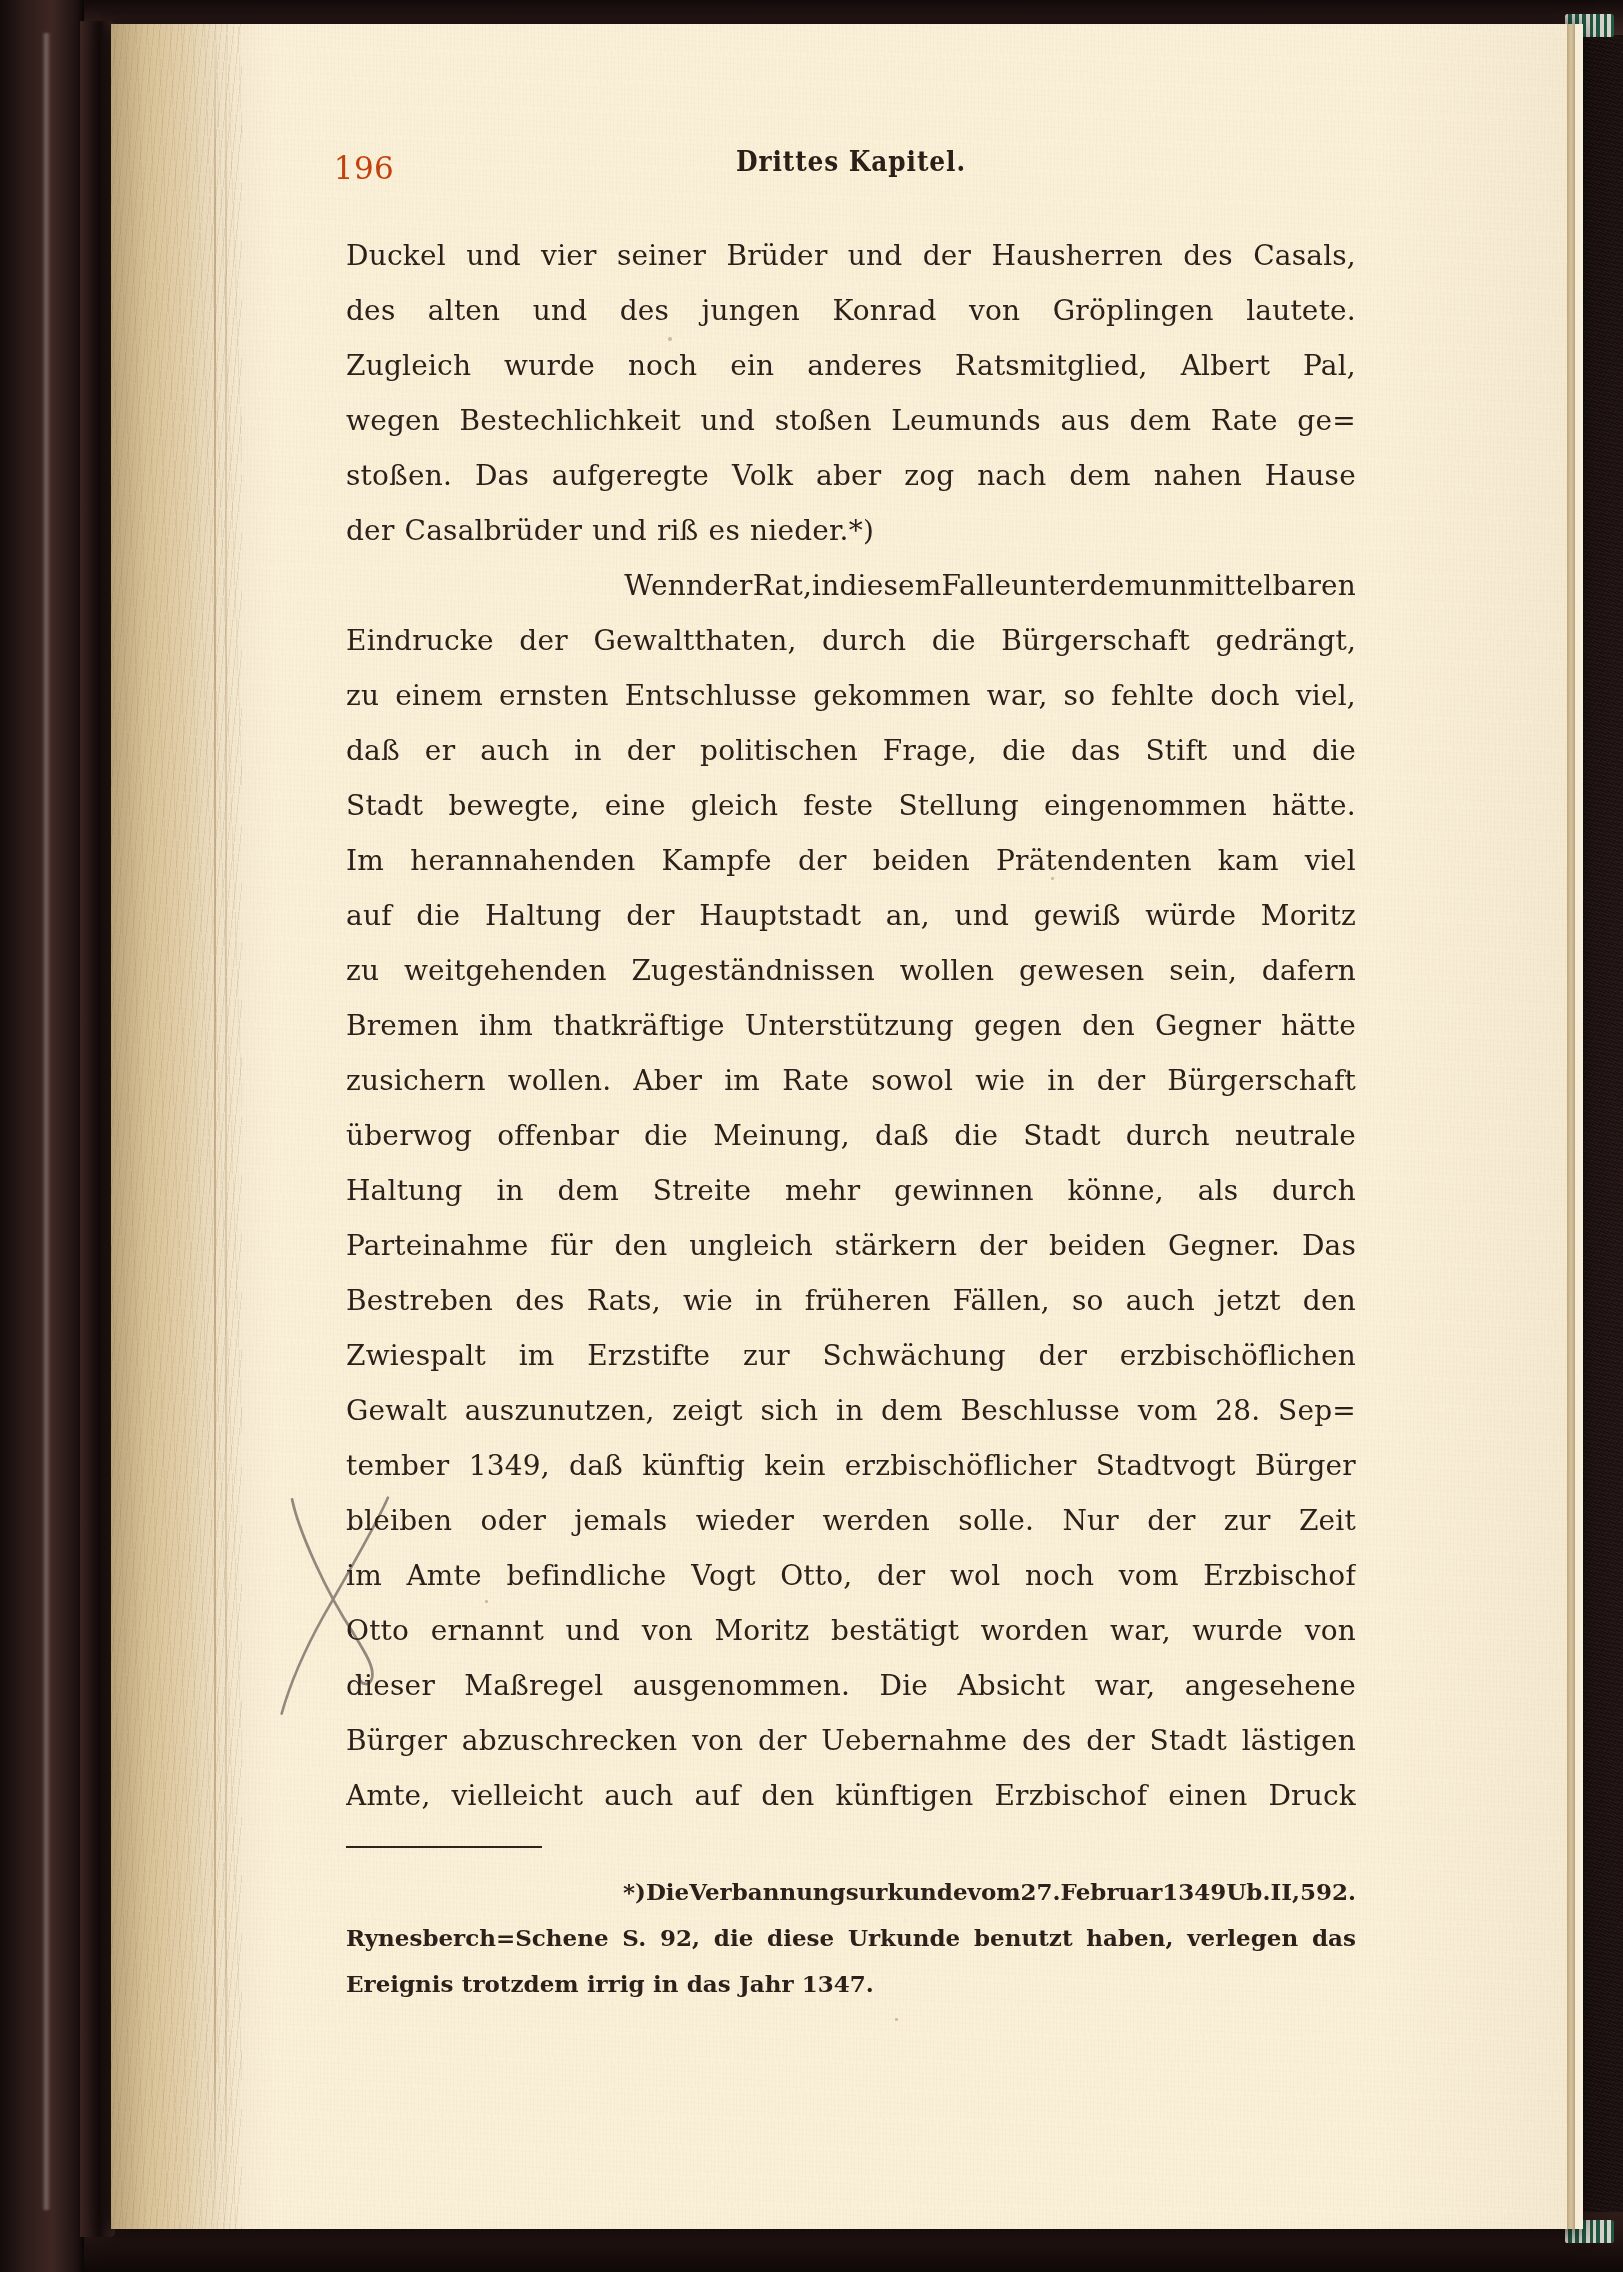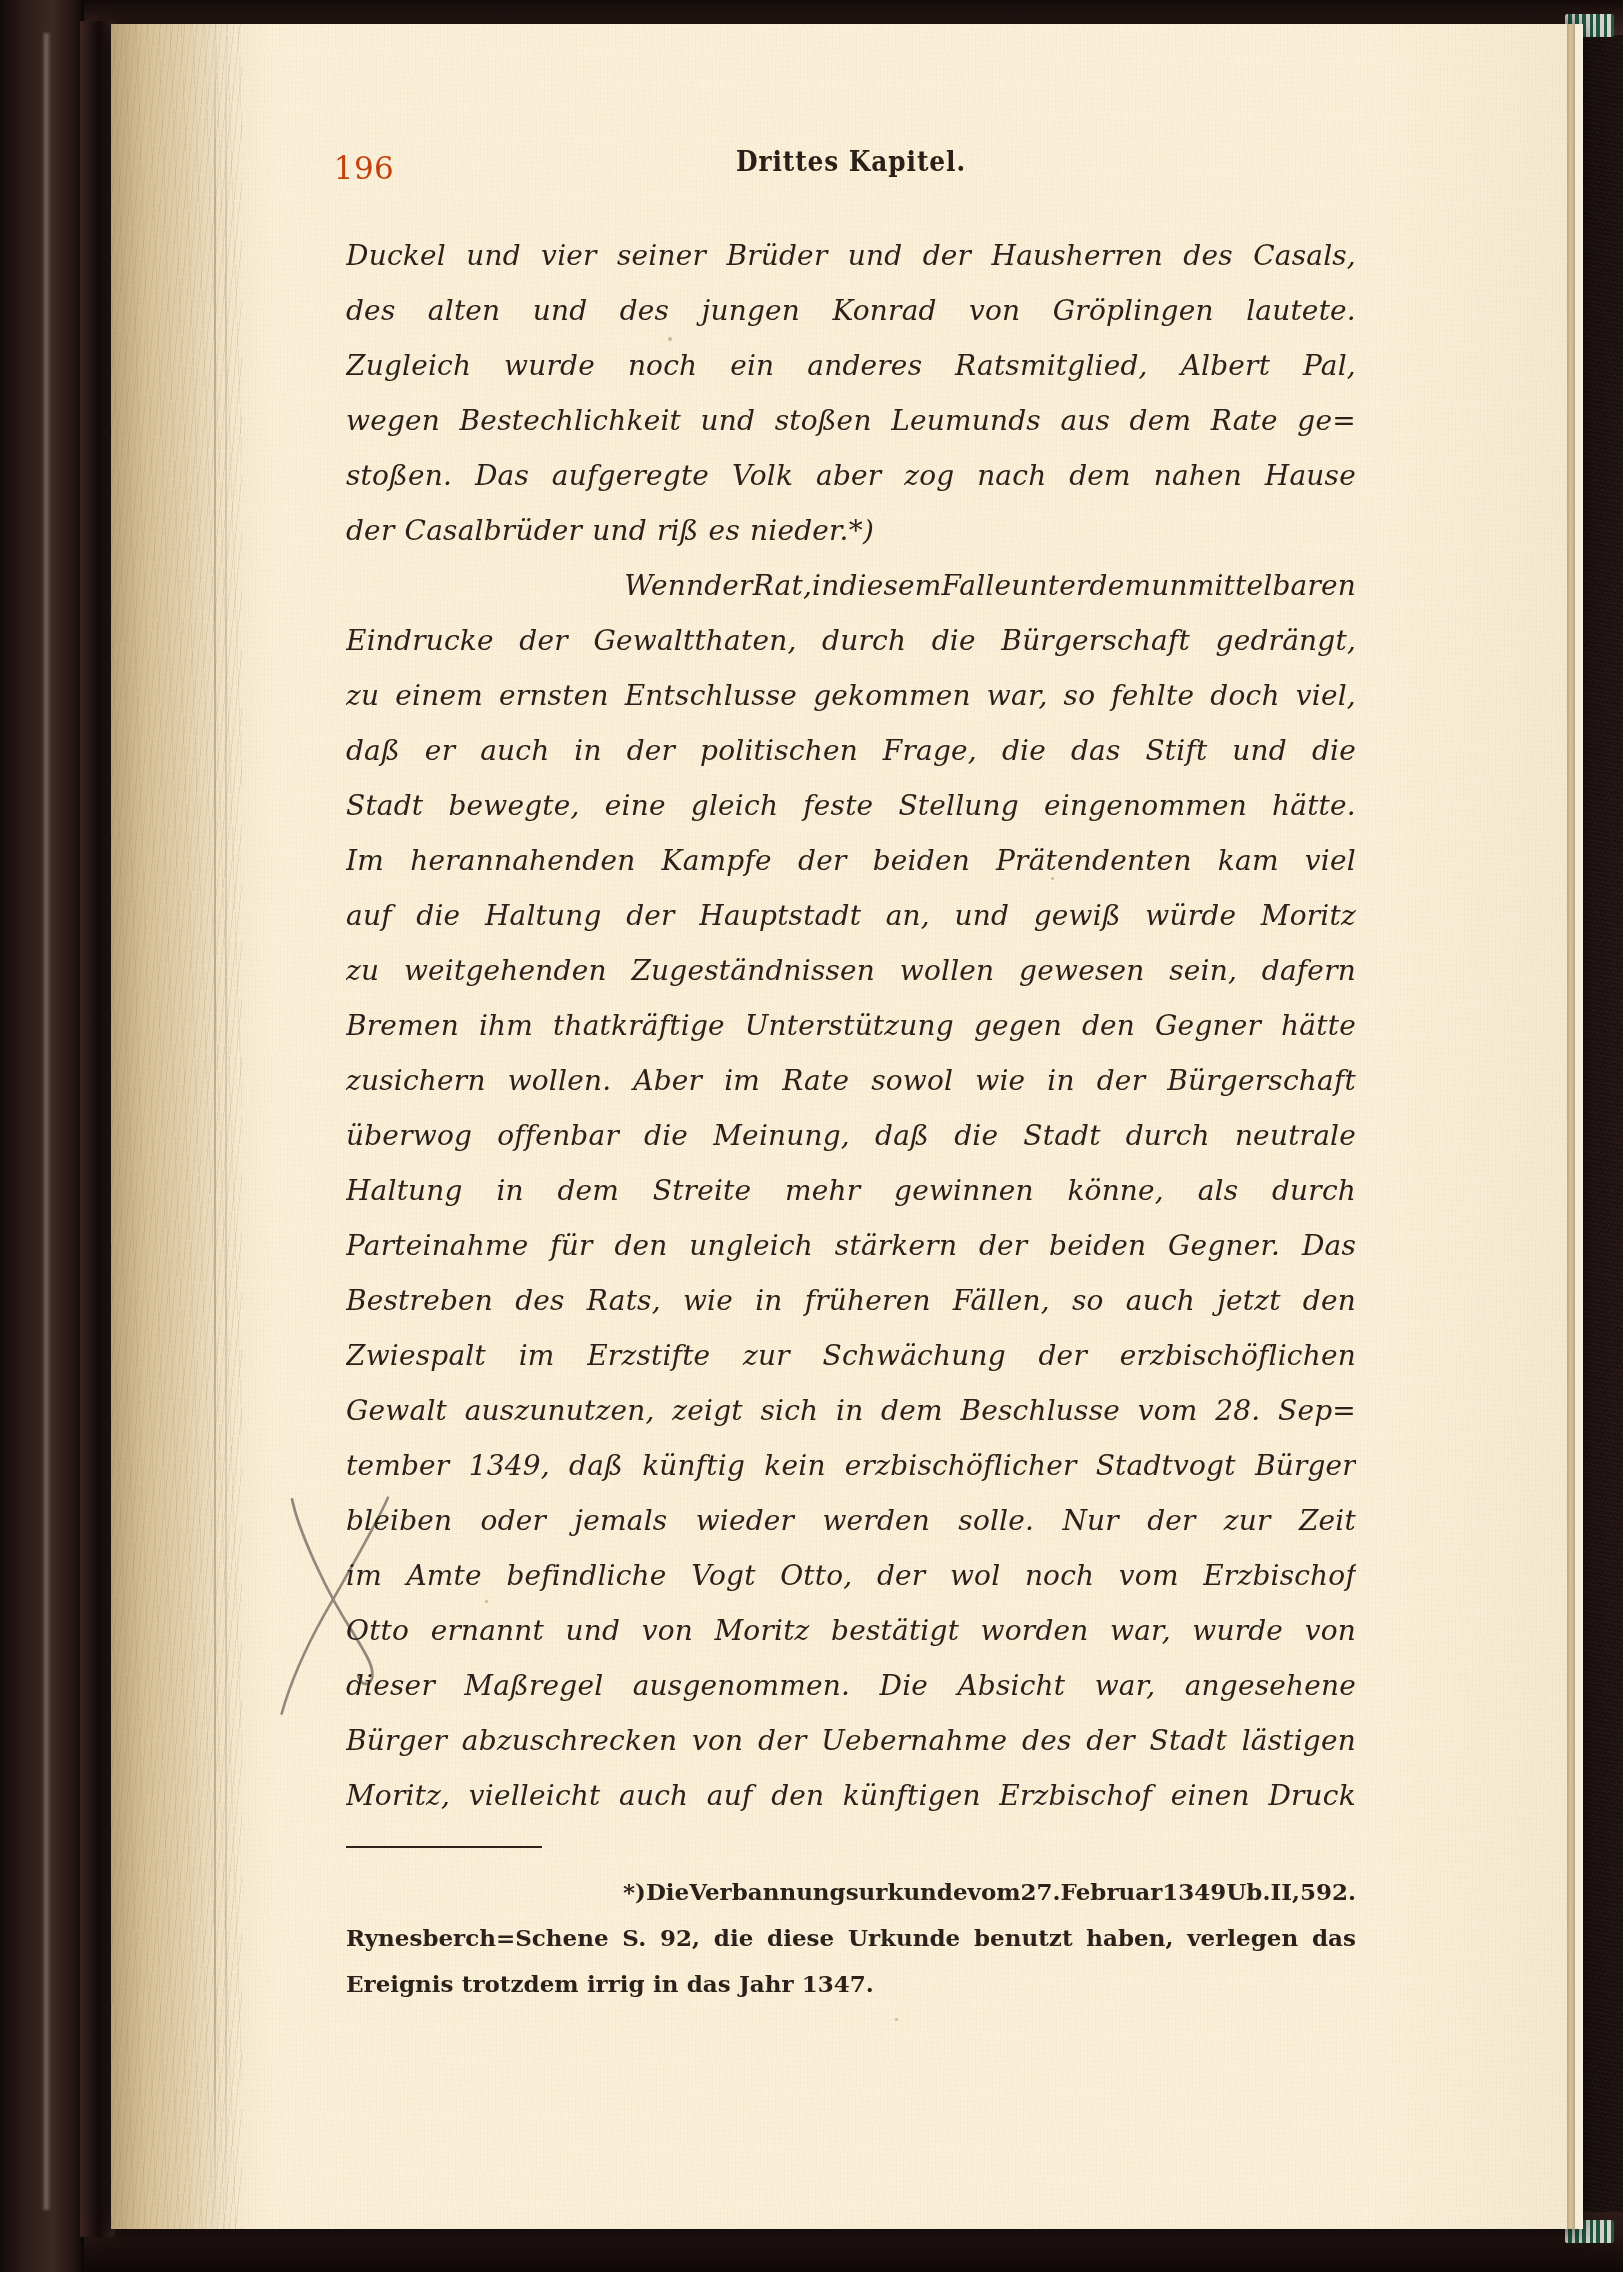--- a/index.html
+++ b/index.html
@@ -179,21 +179,20 @@
     transform: scaleX(.92);
   }
 
   .body-text {
     margin-top: 30px;
     font-family: "DejaVu Serif", serif;
     font-size: 28px;
     line-height: 55px;
     color: #2b211a;
     letter-spacing: 0.2px;
-    font-style: italic;
   }
   
   .ln {
     display: flex;
     justify-content: space-between;
     width: 100%;
     white-space: nowrap;
     height: 55px;
     align-items: baseline;
     overflow: hidden;
@@ -584,21 +583,21 @@
               <span>abzuschrecken</span>
               <span>von</span>
               <span>der</span>
               <span>Uebernahme</span>
               <span>des</span>
               <span>der</span>
               <span>Stadt</span>
               <span>lästigen</span>
             </div>
             <div class="ln">
-              <span>Moritz,</span>
+              <span>Amte,</span>
               <span>vielleicht</span>
               <span>auch</span>
               <span>auf</span>
               <span>den</span>
               <span>künftigen</span>
               <span>Erzbischof</span>
               <span>einen</span>
               <span>Druck</span>
             </div>
           </div>

